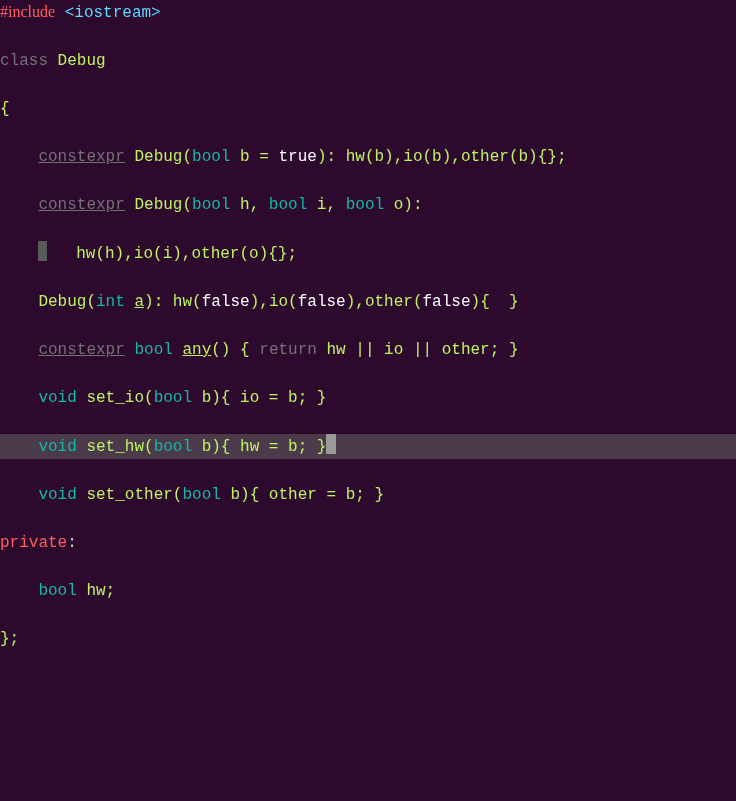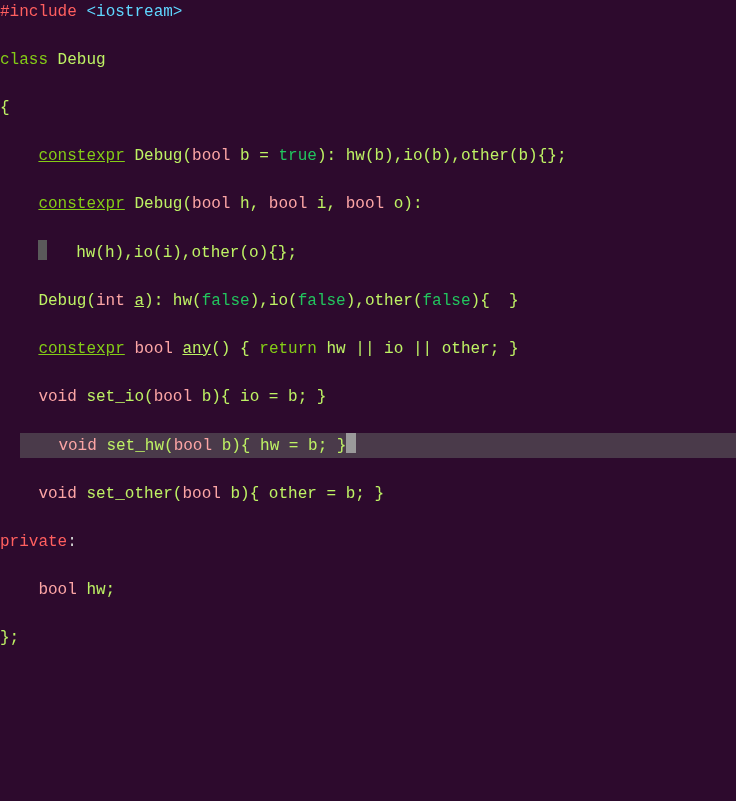--- a/index.html
+++ b/index.html
@@ -17,28 +17,27 @@
     white-space: pre;
     color: #d0d0d0;
   }
   .line {
     display: block;
     padding: 0;
     min-height: 24px;
   }
   .line.hl {
     background: #4a3a4a;
-    margin-left: 20px;
   }
-  .kw { color: #84cc16; }
-  .pp { color: #ff5f5f; }
+  .kw { color: #737373; }
+  .pp { color: #ff5f5f; font-family: Liberation Serif, serif; }
   .inc { color: #5fd7ff; }
-  .type { color: #fca5a5; }
+  .type { color: #14b8a6; }
   .txt { color: #bef264; }
-  .boolv { color: #22c55e; }
+  .boolv { color: #ffffff; }
   .access { color: #ff5f5f; }
   .colon { color: #d0d0d0; }
   .under { text-decoration: underline; margin-top: 20px; }
   .cursor {
     display: inline-block;
     width: 9px;
     height: 20px;
     vertical-align: -3px;
     background: #5a5a5a;
   }

